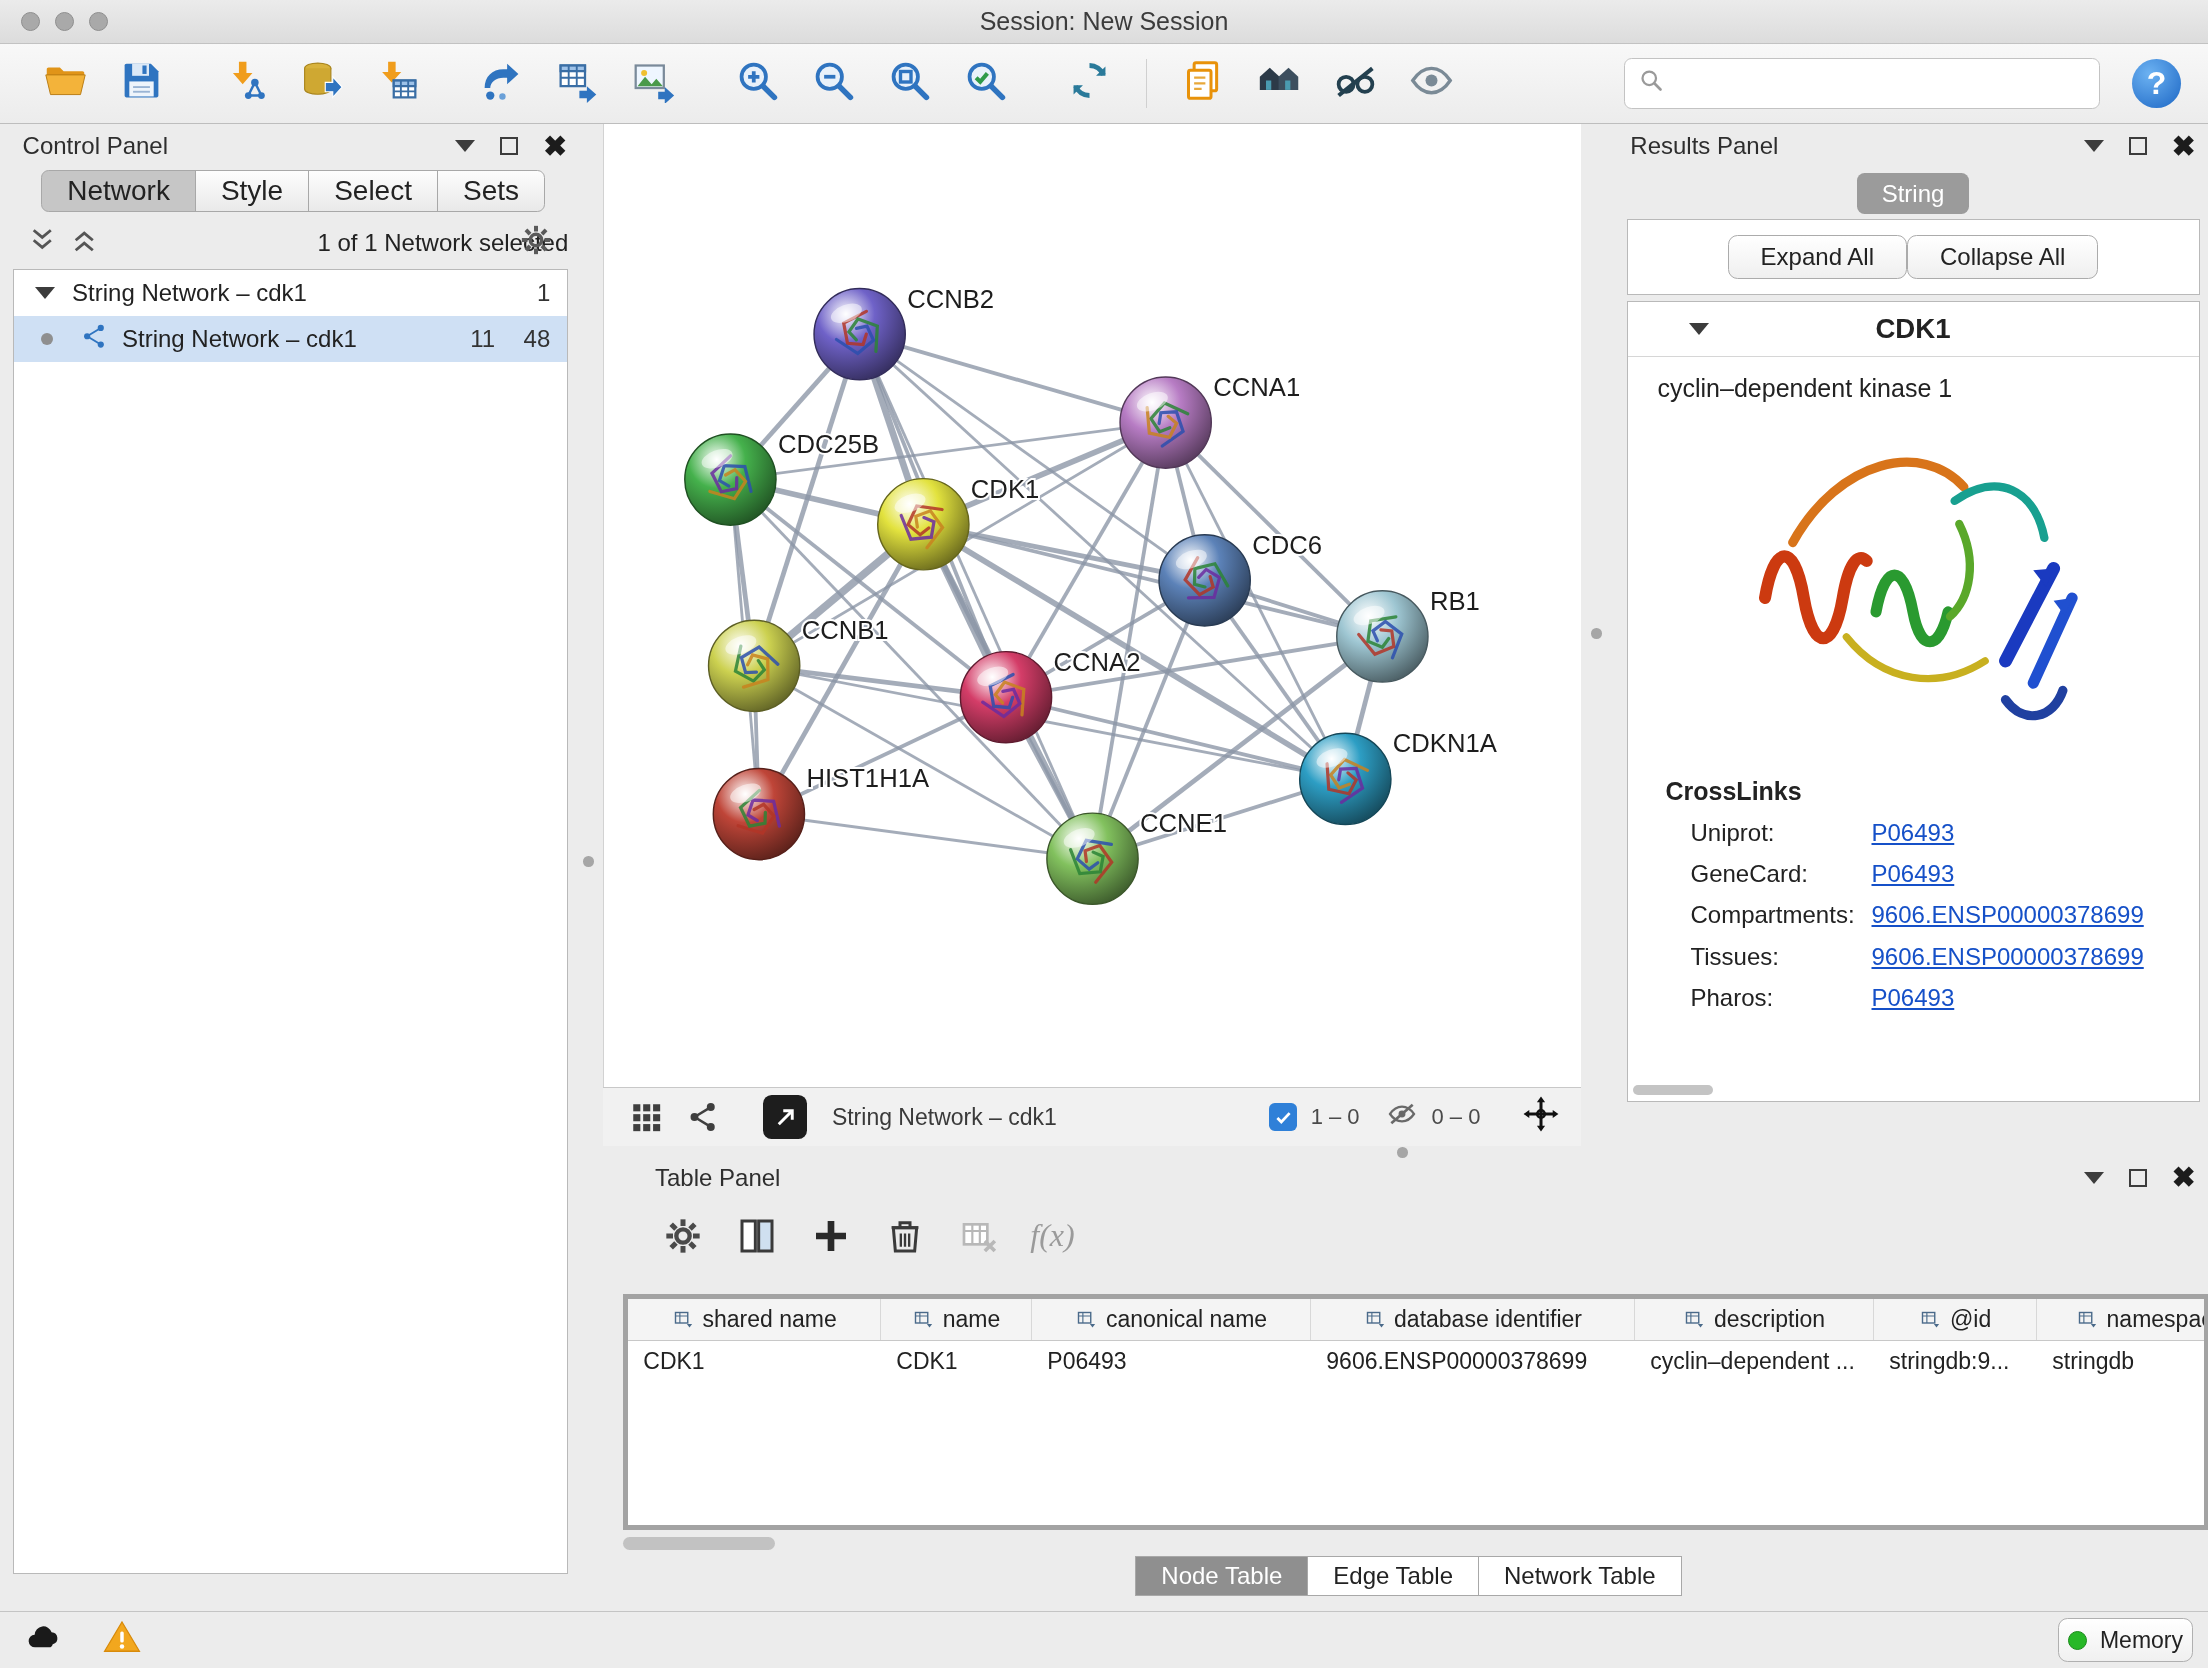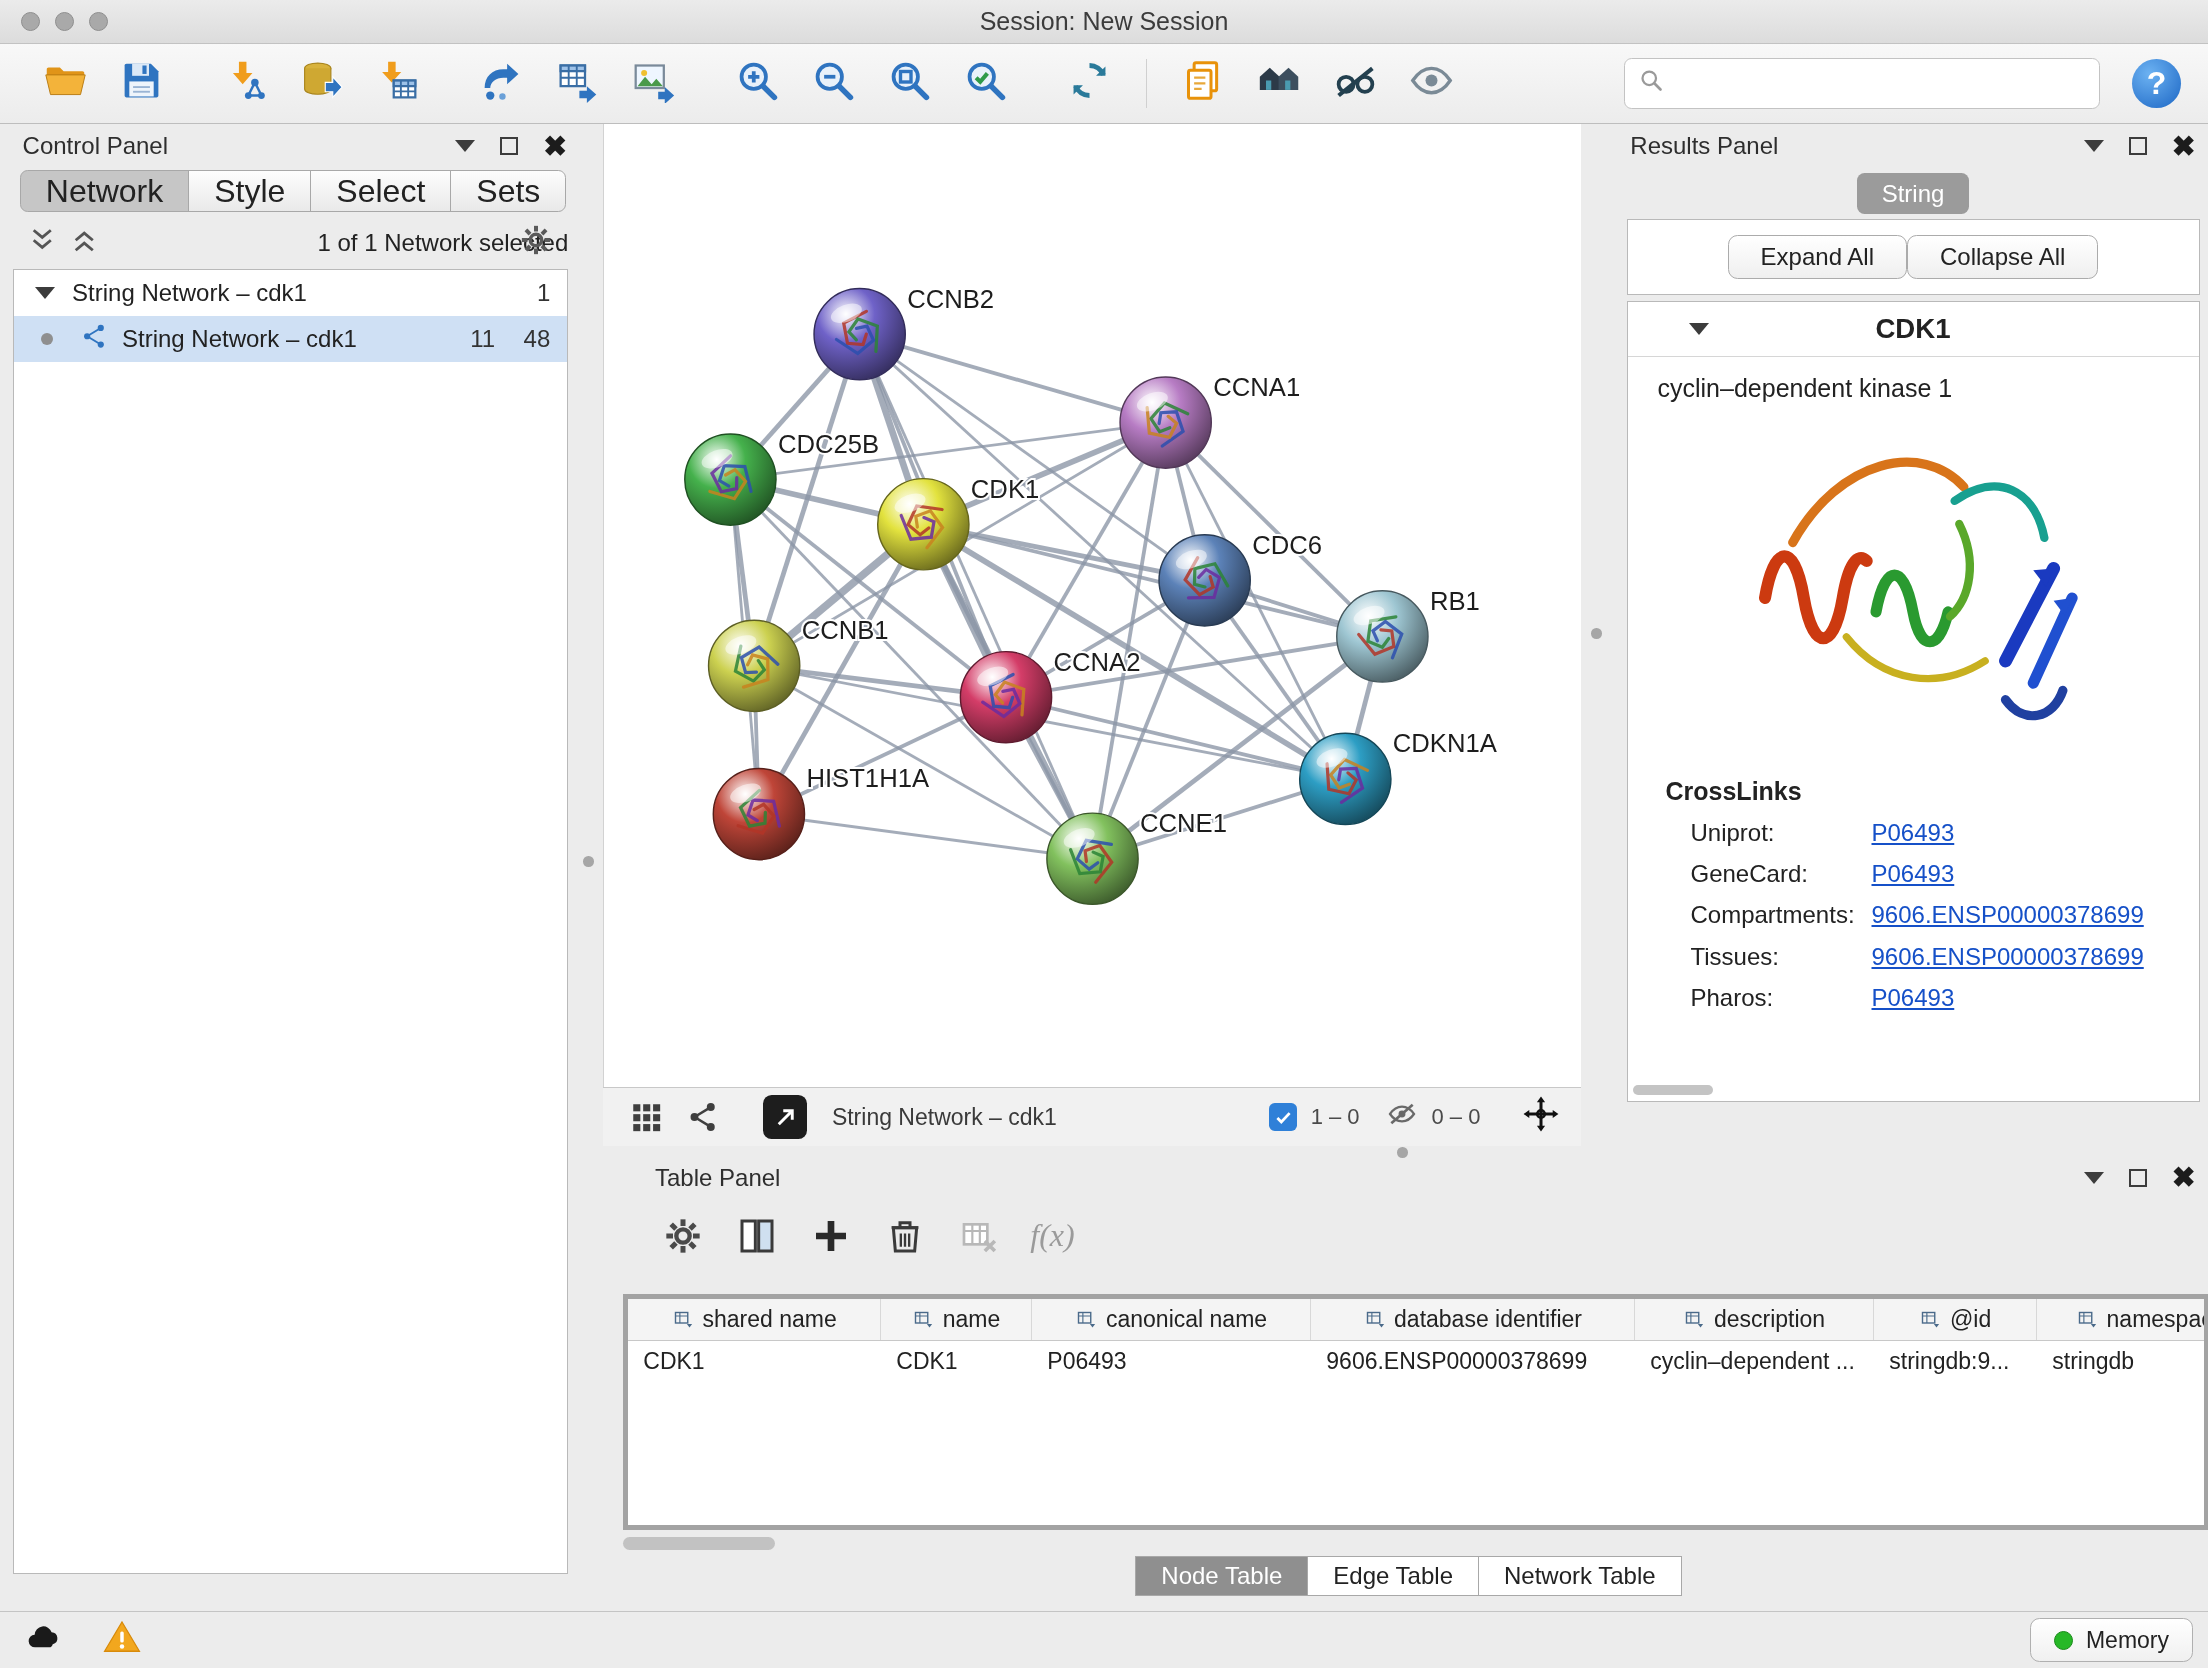--- a/index.html
+++ b/index.html
@@ -36,21 +36,21 @@
   .panel-title { font-size:24px; color:#2e2e2e; }
   .ph-icons { margin-left:auto; display:flex; align-items:center; gap:25px; }
   .tri-down { width:0; height:0; border-left:10.5px solid transparent; border-right:10.5px solid transparent; border-top:12.4px solid #3c3c3c; }
   .float-ic { width:18px; height:18px; border:2.9px solid #3c3c3c; }
   .close-ic { font-size:28.5px; font-weight:bold; color:#1c1c1c; line-height:1; }
   .white-box { background:#fff; border:1px solid #b9b9b9; }
   
   .control-panel { position:absolute; left:7.6px; top:124px; width:571px; height:1488px; }
   .cp-header { padding:5.7px 11.4px 0 15px;gap:48px; }
   .cp-tabs { position:absolute; left:0; top:46px; width:100%; display:flex; justify-content:center; }
-  .cp-tab { height:42px; padding:12px 25px; display:flex; align-items:center; font-size:32px;
+  .cp-tab { height:42px; padding:12px 25px; display:flex; align-items:center; font-size:28px;
     background:linear-gradient(#fdfdfd,#e9e9e9); border:1px solid #a8a8a8; margin-left:-1px; }
   .cp-tab:first-child { border-radius:7.6px 0 0 7.6px; margin-left:0; }
   .cp-tab:last-child { border-radius:0 7.6px 7.6px 0; }
   .cp-tab.sel { background:#c6c6c6; }
   .cp-summary { position:absolute; left:5.7px; top:99px; width:555px; height:40px; display:flex; align-items:center; padding:0 15px; }
   .cp-summary .label { position:absolute; left:0; right:0; text-align:right; font-size:24px; }
   .chev { display:flex; gap:13.3px; z-index:1; }
   .chev svg { width:28.5px; height:28.5px; }
   .cp-summary .gear { margin-left:auto; z-index:1; }
   .gear svg { width:34px; height:34px; }
@@ -113,21 +113,21 @@
   .c1{width:253px}.c2{width:151px}.c3{width:279px}.c4{width:324px}.c5{width:239px}.c6{width:163px}.c7{width:228px}
   .h-scroll-thumb { position:absolute; left:14.3px; top:384px; width:152px; height:13.3px; background:#c2c2c2; border-radius:7.6px; }
   .tp-tabs { position:absolute; left:0; top:403px; width:100%; display:flex; justify-content:center; }
   .tp-tab { height:40px; padding:0 25px; display:flex; align-items:center; font-size:24px;
     background:#fff; border:1px solid #a8a8a8; margin-left:-1px; }
   .tp-tab.sel { background:#8f8f8f; color:#fff; }
   
   .statusbar { position:absolute; left:0; top:1611px; width:2208px; height:57px; background:#ececec; border-top:1px solid #c4c4c4; display:flex; align-items:center; padding:0 15px; }
   .sb-ic { width:57px; height:44px; display:flex; align-items:center; justify-content:center; }
   .sb-ic svg { width:38px; height:38px; }
-  .memory-btn { margin-left:auto; height:44px; padding:0 23px; border:1px solid #b0b0b0; border-radius:9.5px;
+  .memory-btn { margin-left:auto; height:44px; padding:0 9px; border:1px solid #b0b0b0; border-radius:9.5px;
     background:linear-gradient(#ffffff,#f0f0f0); display:flex; align-items:center; gap:13.3px; font-size:23px; }
   .mem-dot { width:19px; height:19px; border-radius:50%; background:#27b827; border:1px solid #1a8a1a; }
 </style>
 </head>
 <body>
 
 <div class="titlebar">
   <div class="traffic">
     <div class="tl-dot"></div>
     <div class="tl-dot"></div>

